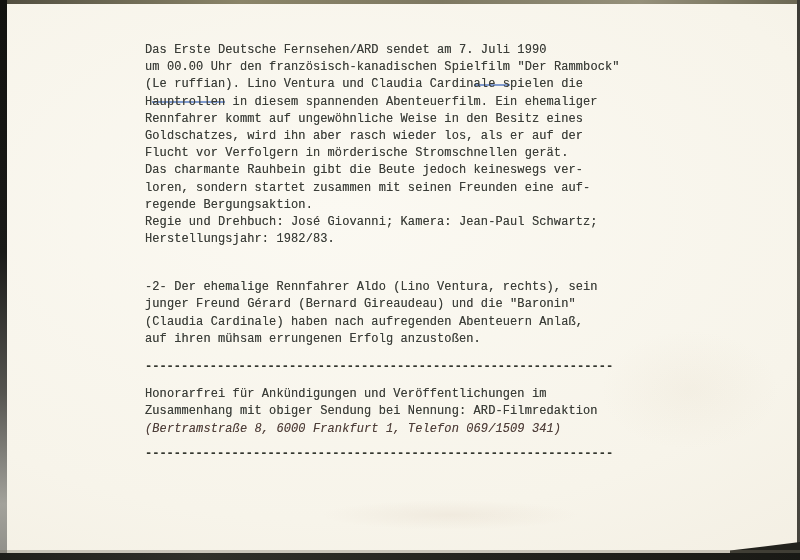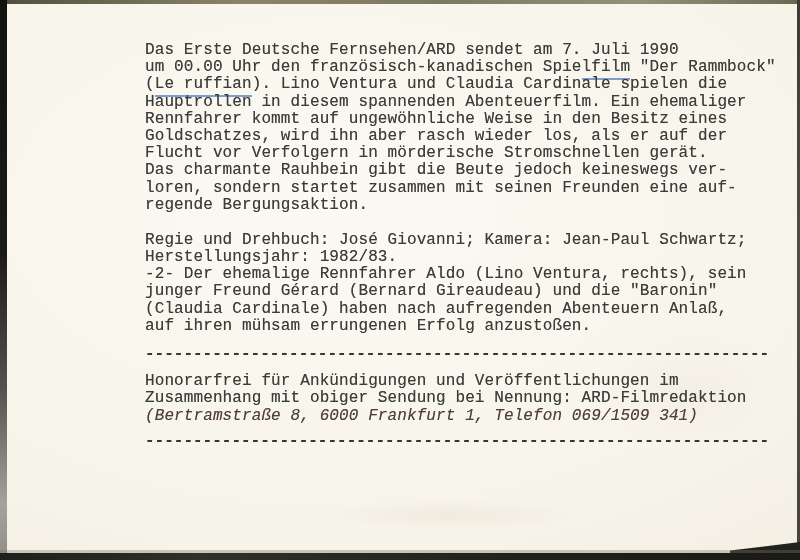--- a/index.html
+++ b/index.html
@@ -43,40 +43,40 @@
     transform: skewY(-7deg);
     transform-origin: right bottom;
   }
 
   
   .typed {
     position: absolute;
     left: 145px;
     top: 42px;
     width: 600px;
-    font-size: 16px;
+    font-size: 12px;
     line-height: 17.2px;
     color: #3a3d38;
     letter-spacing: 0.1px;
     text-shadow: 0 0 0.5px rgba(45,48,42,0.55);
     white-space: pre;
   }
   .line { height: 17.2px; }
 
-  .block-credits { margin-top: 18px; }
-  .block-caption { }
+  .block-credits { margin-top: 0; }
+  .block-caption { margin-top: 31px; }
   .block-sep1    { margin-top: 11px; }
   .block-rights  { margin-top: 10px; }
   .block-sep2    { margin-top: 8px; }
 
   .sep { letter-spacing: 0; font-weight: bold; color: #34372f; }
 
   .pen-underline {
     border-bottom: 2px solid rgba(108, 140, 202, 0.85);
-    padding-bottom: 2px;
+    padding-bottom: 10px;
     margin-top: 16px;
   }
   .ink-warm { color: #4d3f3a; text-shadow: 0 0 0.5px rgba(90,55,45,0.5); font-style: italic; }
 
   
   .smudge1 {
     position: absolute; left: 320px; top: 500px; width: 260px; height: 30px;
     background: radial-gradient(ellipse at center, rgba(210,190,170,0.18), rgba(210,190,170,0) 70%);
   }
   .smudge2 {

